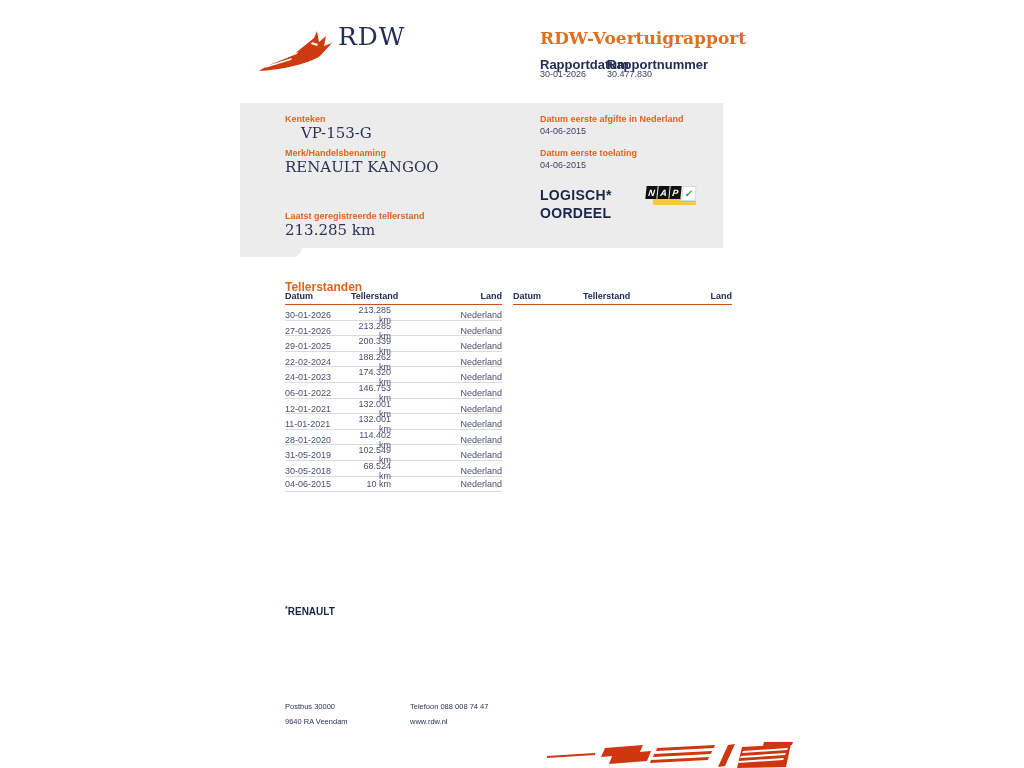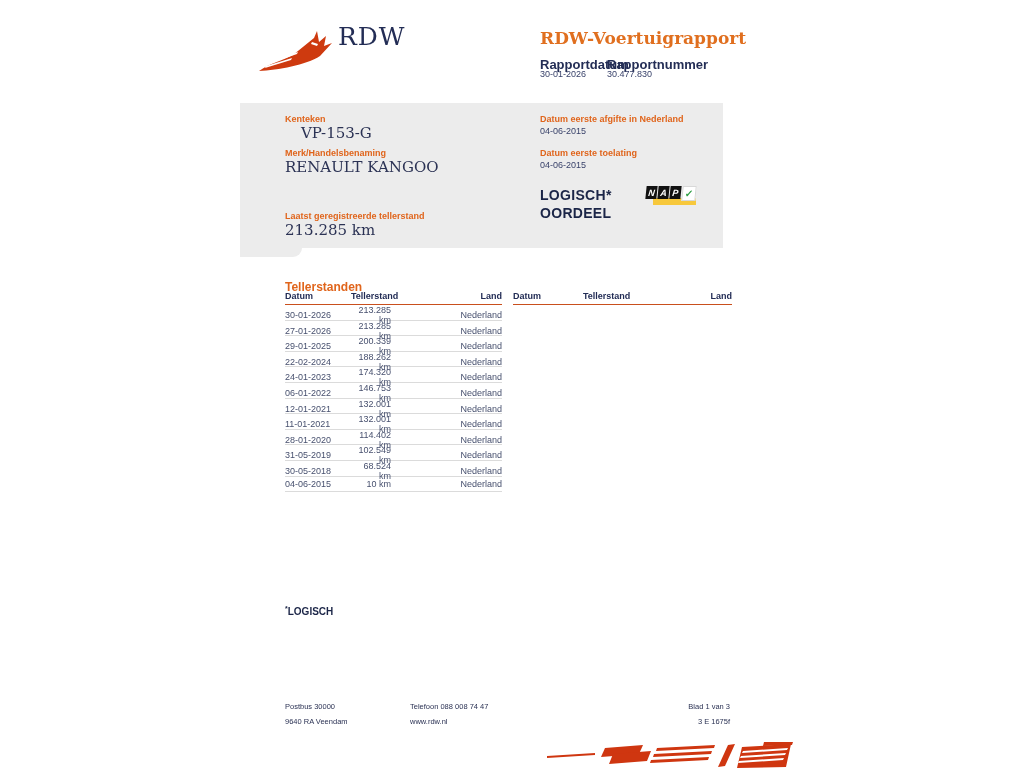--- a/index.html
+++ b/index.html
@@ -176,34 +176,30 @@
   <div class="ttable" id="table-right" style="left:513px;width:219px;">
     <div class="thead">
       <span>Datum</span>
       <span>Tellerstand</span>
       <span>Land</span>
     </div>
     <div id="rows-right"></div>
   </div>
 
   <div class="abs" id="footnote-title" style="left:285px;top:605px;">
-    <sup>*</sup><span>LOGISCH</span>
+    <sup>*</sup><span>RENAULT</span>
   </div>
 
   <div class="abs foot" style="left:285px;top:699px;">
     <div>Postbus 30000</div>
     <div>9640 RA Veendam</div>
   </div>
   <div class="abs foot" style="left:410px;top:699px;">
     <div>Telefoon 088 008 74 47</div>
     <div>www.rdw.nl</div>
-  </div>
-  <div class="abs foot foot-right" style="left:600px;top:699px;width:130px;">
-    <div>Blad 1 van 3</div>
-    <div>3 E 1675f</div>
   </div>
 
   <svg class="abs" style="left:545px;top:742px;" width="248" height="26" viewBox="0 0 248 26">
     <g fill="#cf3610">
       <polygon points="2,14 50,11 50,13 2,16"></polygon>
       <polygon points="60,6 98,3 94,12 56,15"></polygon>
       <polygon points="68,12 106,9 102,19 64,22"></polygon>
       <polygon points="112,6 170,3 169,6 111,9"></polygon>
       <polygon points="109,12 167,9 166,12 108,15"></polygon>
       <polygon points="106,18 164,15 163,18 105,21"></polygon>

